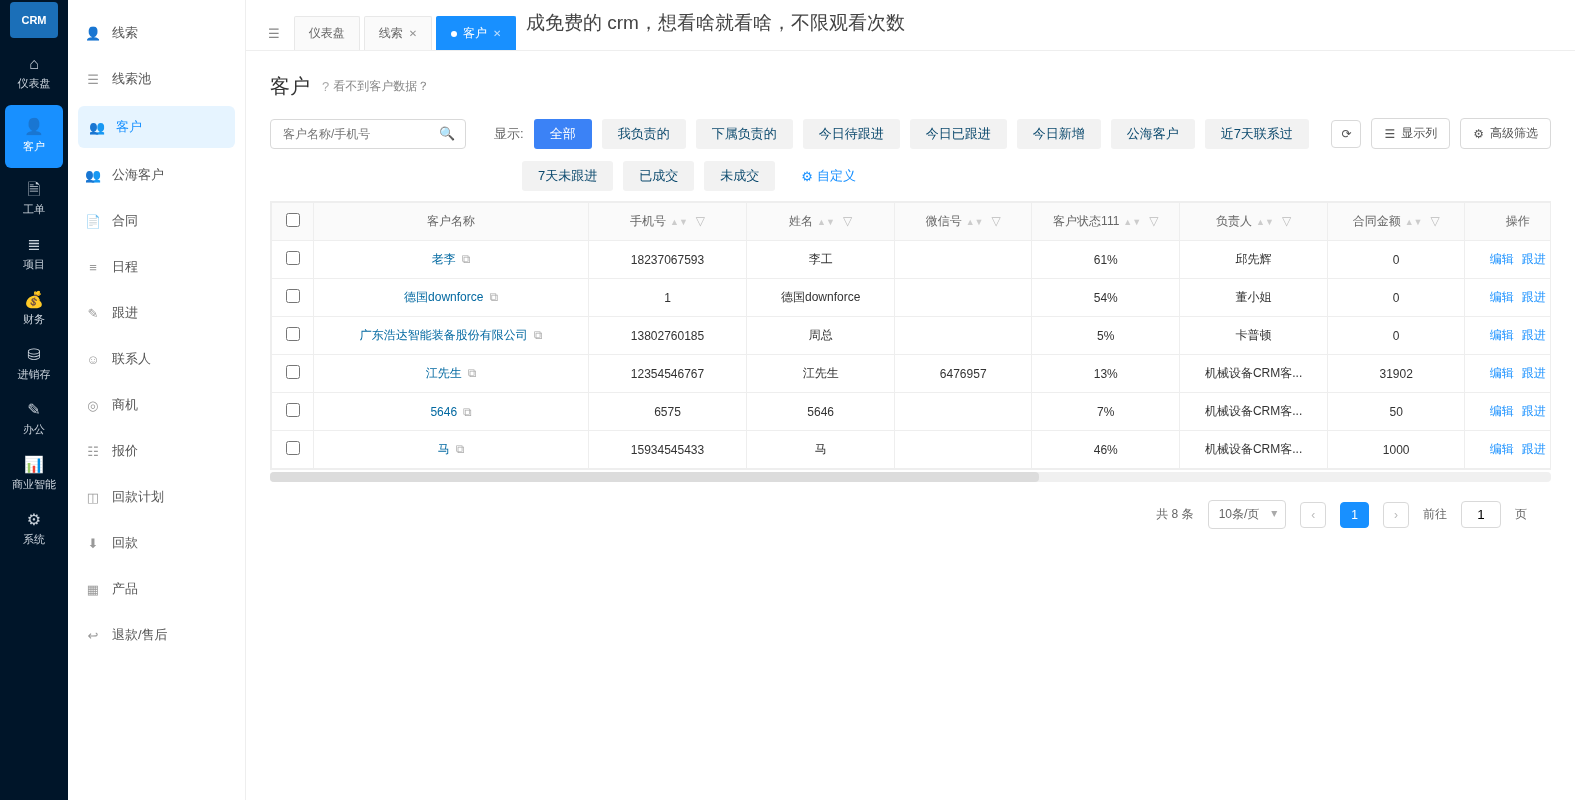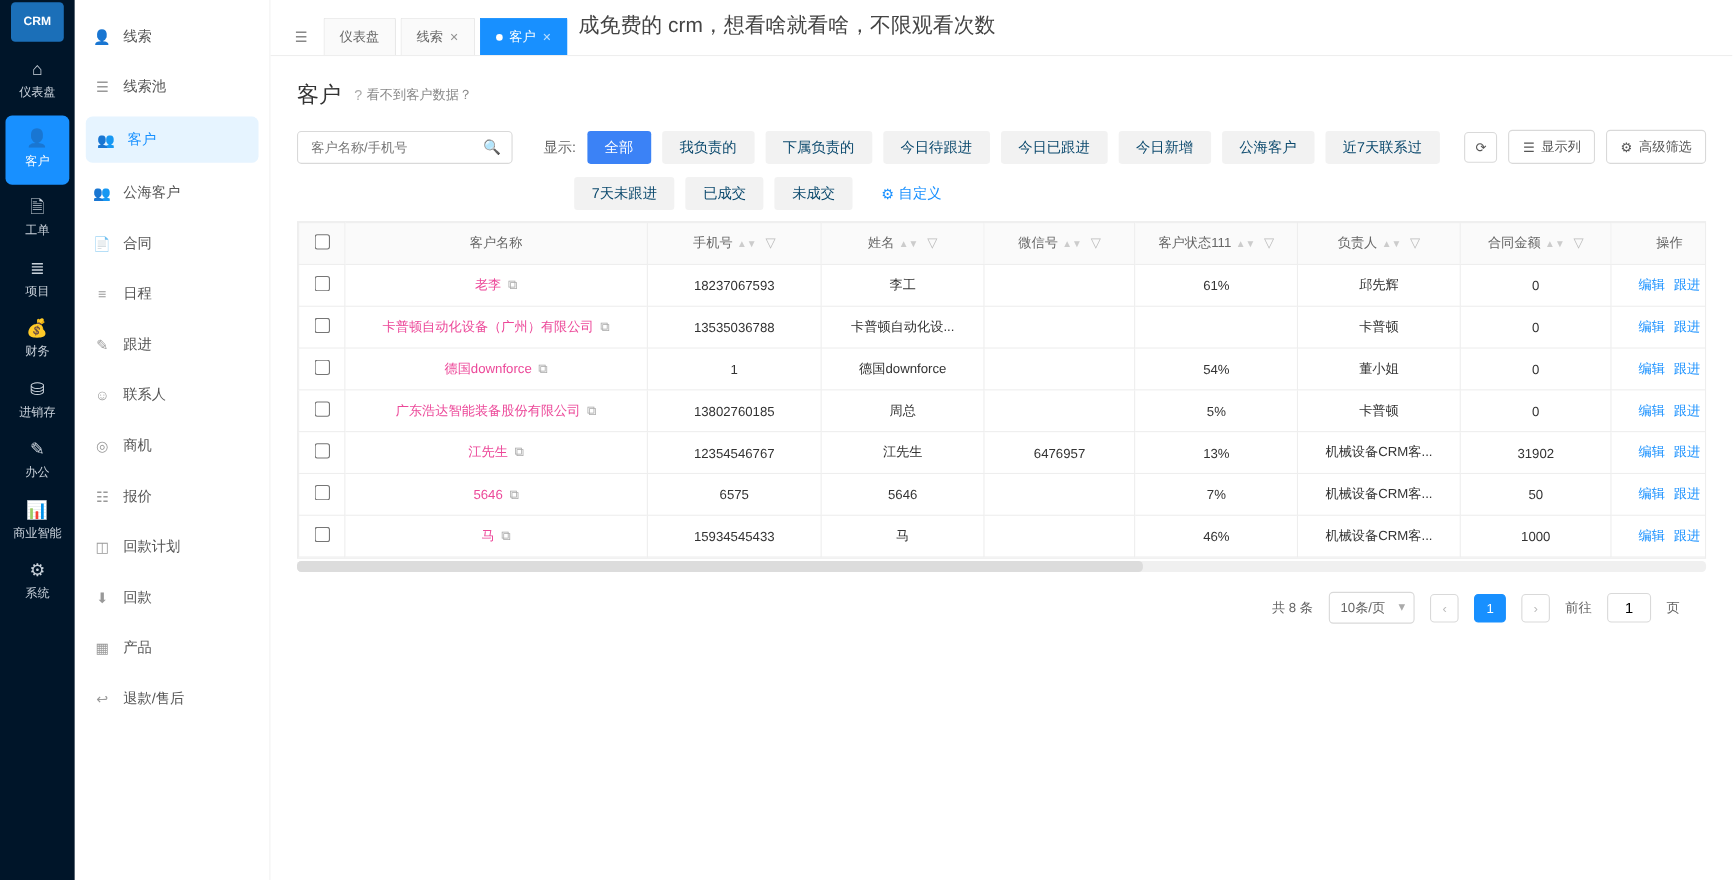--- a/index.html
+++ b/index.html
@@ -61,21 +61,21 @@
 .tool.icon-only{padding:6px 9px;}
 
 
 .table-wrap{flex:1;padding:0 24px;min-height:0;display:flex;flex-direction:column;}
 .tbl-scroll{overflow-x:auto;border:1px solid #eee;}
 table{border-collapse:collapse;width:100%;min-width:1300px;}
 th,td{border:1px solid #eee;padding:10px 8px;font-size:12px;text-align:center;white-space:nowrap;overflow:hidden;text-overflow:ellipsis;}
 th{background:#fafafa;color:#666;font-weight:500;}
 th .sort{color:#ccc;margin-left:4px;font-size:9px;display:inline-flex;flex-direction:column;line-height:.6;}
 th .flt{color:#bbb;margin-left:8px;cursor:pointer;}
-td.name a{color:#ec4899;text-decoration:none;}
+td.name a{color:#0369a1;text-decoration:none;}
 td.name .cpy{color:#aaa;margin-left:6px;cursor:pointer;}
 td.ops a{color:#1890ff;text-decoration:none;margin:0 4px;}
 input[type=checkbox]{width:14px;height:14px;cursor:pointer;}
 .scroll-strip{height:10px;background:#f0f0f0;margin-top:2px;position:relative;border-radius:4px;}
 .scroll-strip .thumb{position:absolute;left:0;width:60%;height:100%;background:#dcdcdc;border-radius:4px;}
 
 
 .pager{display:flex;align-items:center;justify-content:flex-end;gap:14px;padding:18px 24px;font-size:12px;color:#666;}
 .pager .sel{border:1px solid #d9d9d9;border-radius:4px;padding:5px 26px 5px 10px;position:relative;}
 .pager .sel::after{content:"▾";position:absolute;right:8px;color:#aaa;}
@@ -260,31 +260,20 @@
                 <td>18237067593</td>
                 <td>李工</td>
                 <td></td>
                 <td>61%</td>
                 <td>邱先辉</td>
                 <td>0</td>
                 <td class="ops"><a href="#">编辑</a><a href="#">跟进</a></td>
               </tr>
               <tr>
                 <td><input type="checkbox" style=""></td>
-                <td class="name"><a href="#">卡普顿自动化设备（广州）有限公司</a><span class="cpy">⧉</span></td>
-                <td>13535036788</td>
-                <td>卡普顿自动化设...</td>
-                <td></td>
-                <td></td>
-                <td>卡普顿</td>
-                <td>0</td>
-                <td class="ops"><a href="#">编辑</a><a href="#">跟进</a></td>
-              </tr>
-              <tr>
-                <td><input type="checkbox" style=""></td>
                 <td class="name"><a href="#">德国downforce</a><span class="cpy">⧉</span></td>
                 <td>1</td>
                 <td>德国downforce</td>
                 <td></td>
                 <td>54%</td>
                 <td>董小姐</td>
                 <td>0</td>
                 <td class="ops"><a href="#">编辑</a><a href="#">跟进</a></td>
               </tr>
               <tr>

